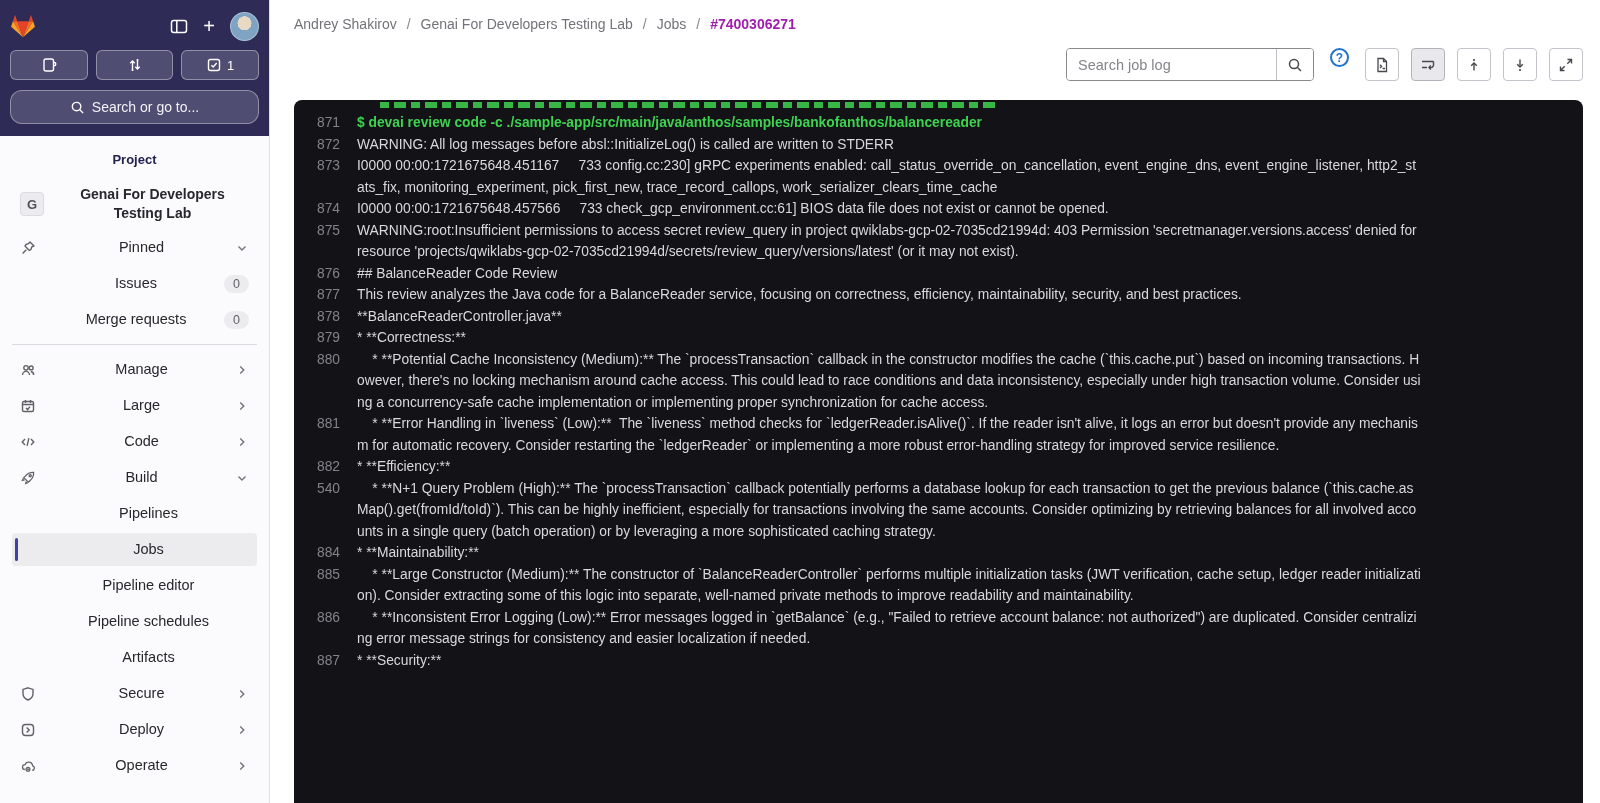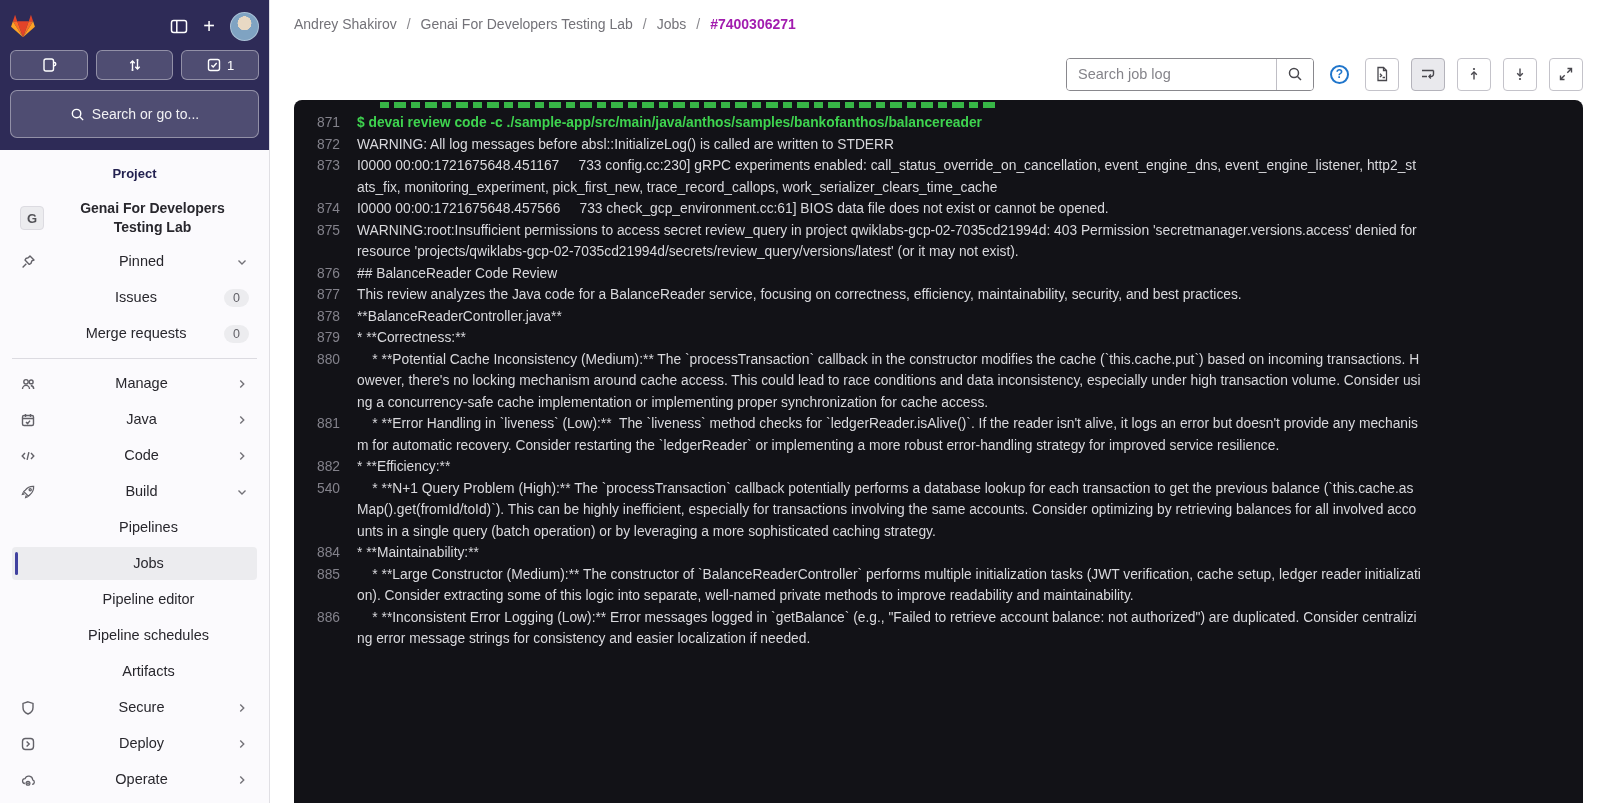--- a/index.html
+++ b/index.html
@@ -15,22 +15,22 @@
   .sb-row1 { display:flex; align-items:center; height:36px; }
   .sb-logo { width:28px; height:26px; display:flex; align-items:center; cursor:pointer; }
   .sb-row1 .spacer { flex:1; }
   .sb-iconbtn { width:30px; height:30px; border-radius:6px; display:flex; align-items:center; justify-content:center; color:#fff; font-size:20px; cursor:pointer; }
   .avatar { width:29px; height:29px; border-radius:50%; margin-left:6px;
     background:radial-gradient(circle at 50% 38%, #e8d9c4 0 32%, #7fa3c2 33% 100%);
     border:1px solid rgba(255,255,255,.35); cursor:pointer; }
   .sb-row2 { display:flex; gap:8px; margin-top:6px; }
   .sb-shortcut { flex:1; height:30px; background:rgba(255,255,255,.16); border:1px solid rgba(255,255,255,.38);
     border-radius:6px; display:flex; align-items:center; justify-content:center; gap:5px; color:#fff; font-size:13px; cursor:pointer; }
-  .sb-search { margin-top:10px; height:48px; background:rgba(255,255,255,.16); border:1px solid rgba(255,255,255,.38);
-    border-radius:7px; display:flex; align-items:center; justify-content:center; gap:7px; color:rgba(255,255,255,.92); font-size:14px; cursor:pointer; }
+  .sb-search { margin-top:10px; height:34px; background:rgba(255,255,255,.16); border:1px solid rgba(255,255,255,.38);
+    border-radius:12px; display:flex; align-items:center; justify-content:center; gap:7px; color:rgba(255,255,255,.92); font-size:14px; cursor:pointer; }
   .sb-body { padding:6px 12px; overflow:hidden; flex:1;text-align:center; }
   .section-label { font-size:13px; font-weight:700; color:#232150; padding:10px 8px 10px; }
   .nav-item { display:flex; align-items:center; min-height:33px; margin:3px 0; padding:0 8px; border-radius:4px;
     font-size:14.5px; color:#28272d; cursor:pointer; position:relative; }
   .nav-item .ni-icon { width:16px; height:16px; flex:none; margin-right:12px; color:#626168; display:flex; align-items:center; }
   .nav-item .ni-label { flex:1; line-height:19px; }
   .nav-item .ni-right { flex:none; color:#737278; display:flex; align-items:center; }
   .nav-item.child { padding-left:36px; }
   .nav-item.active { background:#ececef; }
   .active-bar { position:absolute; left:3px; top:5px; bottom:5px; width:3px; border-radius:3px; background:#41419f; }
@@ -39,21 +39,21 @@
     display:flex; align-items:center; justify-content:center; font-size:13px; font-weight:700; color:#515156; }
   .proj-name { font-weight:600; font-size:14px; line-height:19px; }
   .badge { background:#ececef; color:#626168; border-radius:10px; font-size:12.5px; padding:2px 9px; }
   .sb-divider { border-top:1px solid #dcdbe1; margin:8px 0; }
   
   .main { flex:1; display:flex; flex-direction:column; background:#fff; min-width:0; }
   .breadcrumb-bar { height:48px; flex:none; display:flex; align-items:center; padding:0 24px; gap:10px; font-size:14px; }
   .crumb { color:#737278; cursor:pointer; white-space:nowrap; }
   .crumb-sep { color:#89888d; }
   .crumb.current { color:#a21caf; font-weight:700; cursor:default; }
-  .toolbar { height:52px; flex:none; display:flex; align-items:center; justify-content:flex-end; padding:0 17px; gap:12px; }
+  .toolbar { height:52px; flex:none; display:flex; align-items:flex-start; justify-content:flex-end; padding:0 17px; gap:12px; }
   .searchbox { width:248px; height:33px; border:1px solid #89888d; border-radius:4px; display:flex; align-items:stretch; overflow:hidden; background:#fff; }
   .searchbox input { border:0; outline:0; flex:1; padding:0 11px; font-size:14.5px; font-family:"Liberation Sans",sans-serif; color:#333238; min-width:0; }
   .searchbox input::placeholder { color:#85848a; }
   .searchbox .sb-btn { width:37px; flex:none; border-left:1px solid #bfbec5; display:flex; align-items:center; justify-content:center; color:#48474d; cursor:pointer; background:#fff; }
   .help-badge { width:19px; height:19px; border-radius:50%; border:2px solid #1f75cb; color:#1f75cb; font-weight:700; font-size:12px;
     display:flex; align-items:center; justify-content:center; margin:0 4px; cursor:pointer; }
   .tool-btn { width:34px; height:33px; border:1px solid #c4c3ca; border-radius:4px; background:#fff; display:flex; align-items:center; justify-content:center; color:#48474d; cursor:pointer; }
   .tool-btn.active { background:#e9e9ed; border-color:#b4b3bb; }
   
   .log-wrap { flex:1; margin:0 17px 0 24px; background:#121217; border-radius:8px 8px 0 0; overflow:hidden;
@@ -182,21 +182,21 @@
       </span>
     </div>
 
     <div class="nav-item">
       <span class="ni-icon">
         <svg width="16" height="16" viewBox="0 0 16 16" fill="none" stroke="currentColor" stroke-width="1.4">
           <rect x="2.5" y="3.5" width="11" height="10" rx="1.5"></rect>
             <path d="M2.5 6.5h11M5.5 2v3M10.5 2v3M6 10l1.6 1.6 2.4-3"></path>
         </svg>
       </span>
-      <span class="ni-label">Java</span>
+      <span class="ni-label">Large</span>
       <span class="ni-right">
         <svg width="14" height="14" viewBox="0 0 16 16" fill="none" stroke="currentColor" stroke-width="1.6">
             <path d="M6 4l4 4-4 4"></path>
           </svg>
       </span>
     </div>
 
     <div class="nav-item">
       <span class="ni-icon">
         <svg width="16" height="16" viewBox="0 0 16 16" fill="none" stroke="currentColor" stroke-width="1.4">
@@ -413,15 +413,19 @@
           <span class="lc">* **Maintainability:**</span>
         </div>
         <div class="log-row">
           <a class="ln">885</a>
           <span class="lc">    * **Large Constructor (Medium):** The constructor of `BalanceReaderController` performs multiple initialization tasks (JWT verification, cache setup, ledger reader initialization). Consider extracting some of this logic into separate, well-named private methods to improve readability and maintainability.</span>
         </div>
         <div class="log-row">
           <a class="ln">886</a>
           <span class="lc">    * **Inconsistent Error Logging (Low):** Error messages logged in `getBalance` (e.g., "Failed to retrieve account balance: not authorized") are duplicated. Consider centralizing error message strings for consistency and easier localization if needed.</span>
         </div>
+        <div class="log-row">
+          <a class="ln">887</a>
+          <span class="lc">* **Security:**</span>
+        </div>
       </div>
   </div>
 </div>
 
 </body></html>

